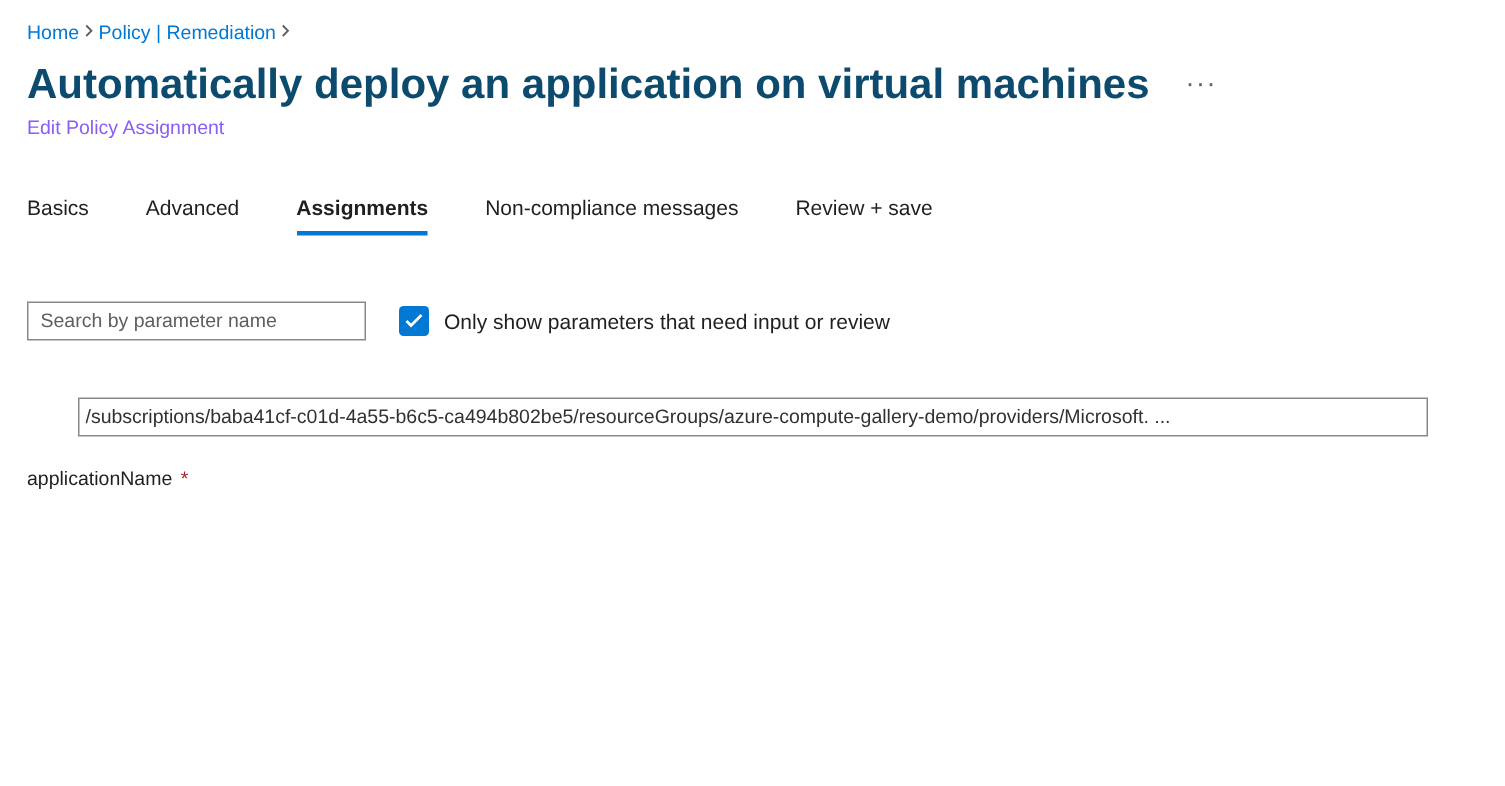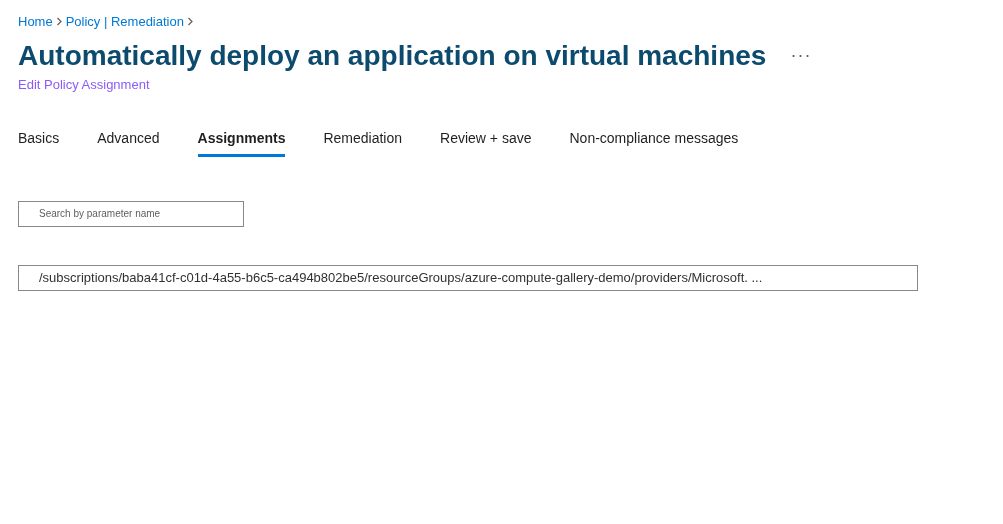--- a/index.html
+++ b/index.html
@@ -69,23 +69,23 @@
     }
     .filter-row {
       display: flex;
       align-items: center;
       gap: 22px;
       margin-bottom: 38px;
     }
     .search-input {
       width: 226px;
       height: 26px;
-      padding: 3px 20px;
+      padding: 3px 8px;
       border: 1px solid #8A8886;
-      font-size: 10px;
+      font-size: 13px;
       font-family: inherit;
       color: #323130;
     }
     .search-input::placeholder { color: #605E5C; }
     .checkbox-wrap {
       display: flex;
       align-items: center;
       gap: 10px;
     }
     .checkbox {
@@ -113,26 +113,27 @@
       display: block;
     }
     .field-label .req {
       color: #A4262C;
       margin-left: 2px;
     }
     .text-input {
       width: 900px;
       max-width: 100%;
       height: 26px;
-      padding: 3px 20px;
+      padding: 3px 4px;
       border: 1px solid #8A8886;
       font-size: 13px;
       font-family: inherit;
       color: #323130;
       text-overflow: ellipsis;
+      margin-left: 34px;
     }
   </style>
 </head>
 <body>
 
 <nav class="breadcrumb">
   <a>Home</a>
   <span class="sep">
     <svg width="7" height="9" viewBox="0 0 7 9">
         <path d="M1.5 1 L5 4.5 L1.5 8" fill="none" stroke="#605E5C" stroke-width="1.2"></path>
@@ -149,27 +150,37 @@
 <div class="header-row">
   <h1 class="page-title">Automatically deploy an application on virtual machines</h1>
   <span class="ellipsis">···</span>
 </div>
 <div class="subtitle">Edit Policy Assignment</div>
 
 <div class="tabs">
   <div class="tab">Basics</div>
   <div class="tab">Advanced</div>
   <div class="tab active">Assignments</div>
-  <div class="tab">Remediation</div>
+  <div class="tab">Non-compliance messages</div>
   <div class="tab">Review + save</div>
-  <div class="tab">Non-compliance messages</div>
 </div>
 
 <div class="filter-row">
   <input type="text" class="search-input" placeholder="Search by parameter name" style="">
+  <div class="checkbox-wrap">
+    <div class="checkbox">
+      <svg width="12" height="10" viewBox="0 0 12 10">
+        <path d="M1 5 L4 8 L11 1" fill="none" stroke="#ffffff" stroke-width="1.8"></path>
+      </svg>
+    </div>
+    <span class="checkbox-label">Only show parameters that need input or review</span>
+  </div>
 </div>
 
 <div class="field-group">
   <input type="text" class="text-input" value="/subscriptions/baba41cf-c01d-4a55-b6c5-ca494b802be5/resourceGroups/azure-compute-gallery-demo/providers/Microsoft. ..." style="">
 </div>
 
 <div class="field-group">
+  <label class="field-label">
+    <span>applicationName</span><span class="req"> *</span>
+  </label>
 </div>
 
 </body></html>

